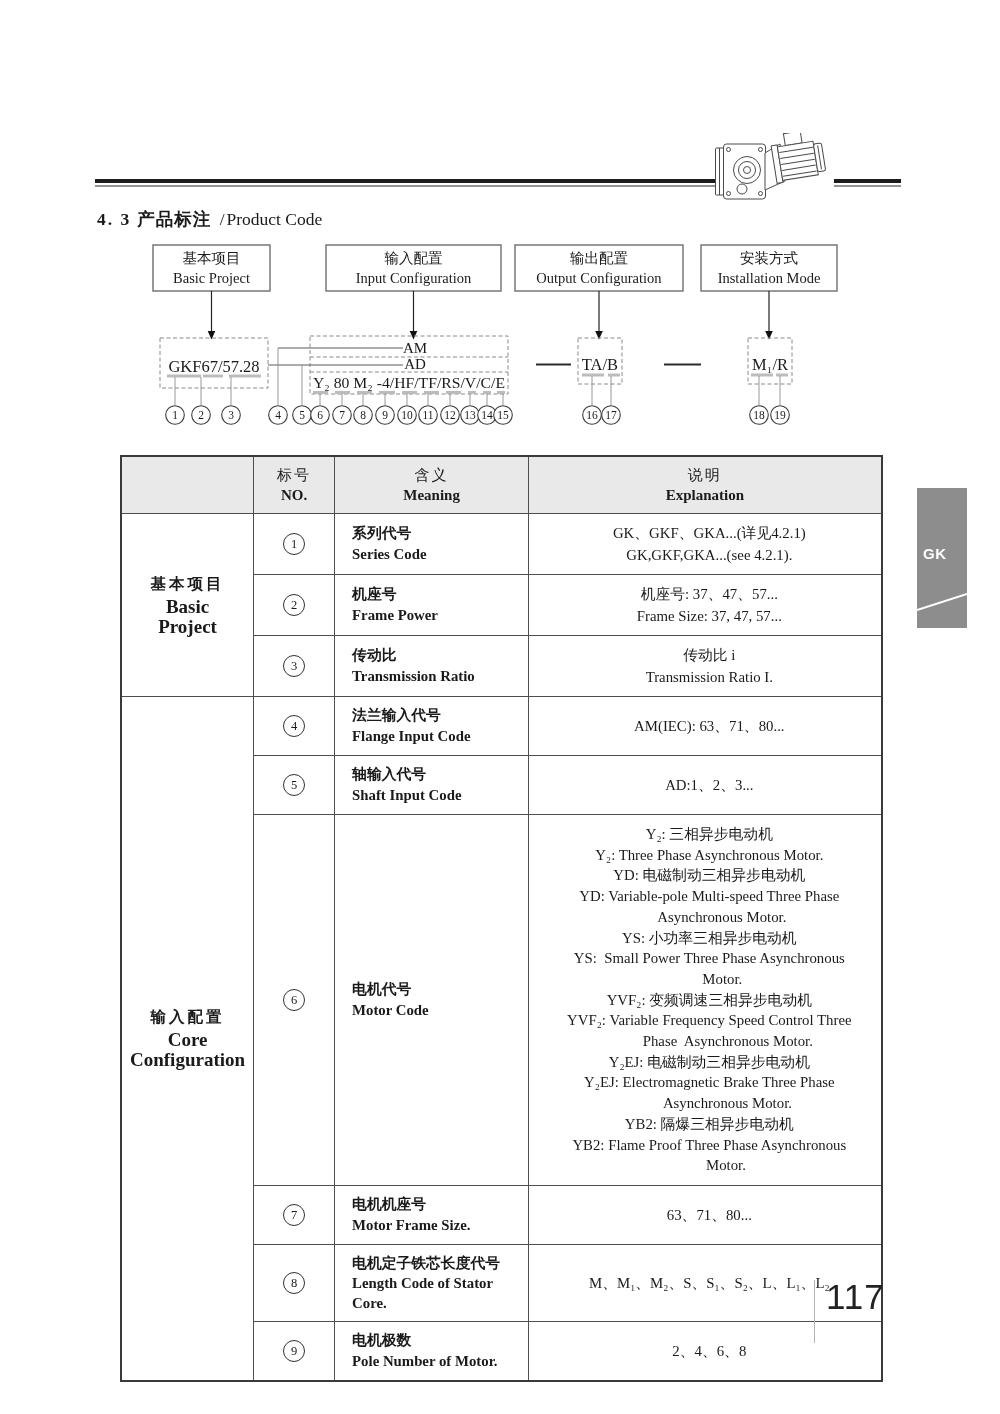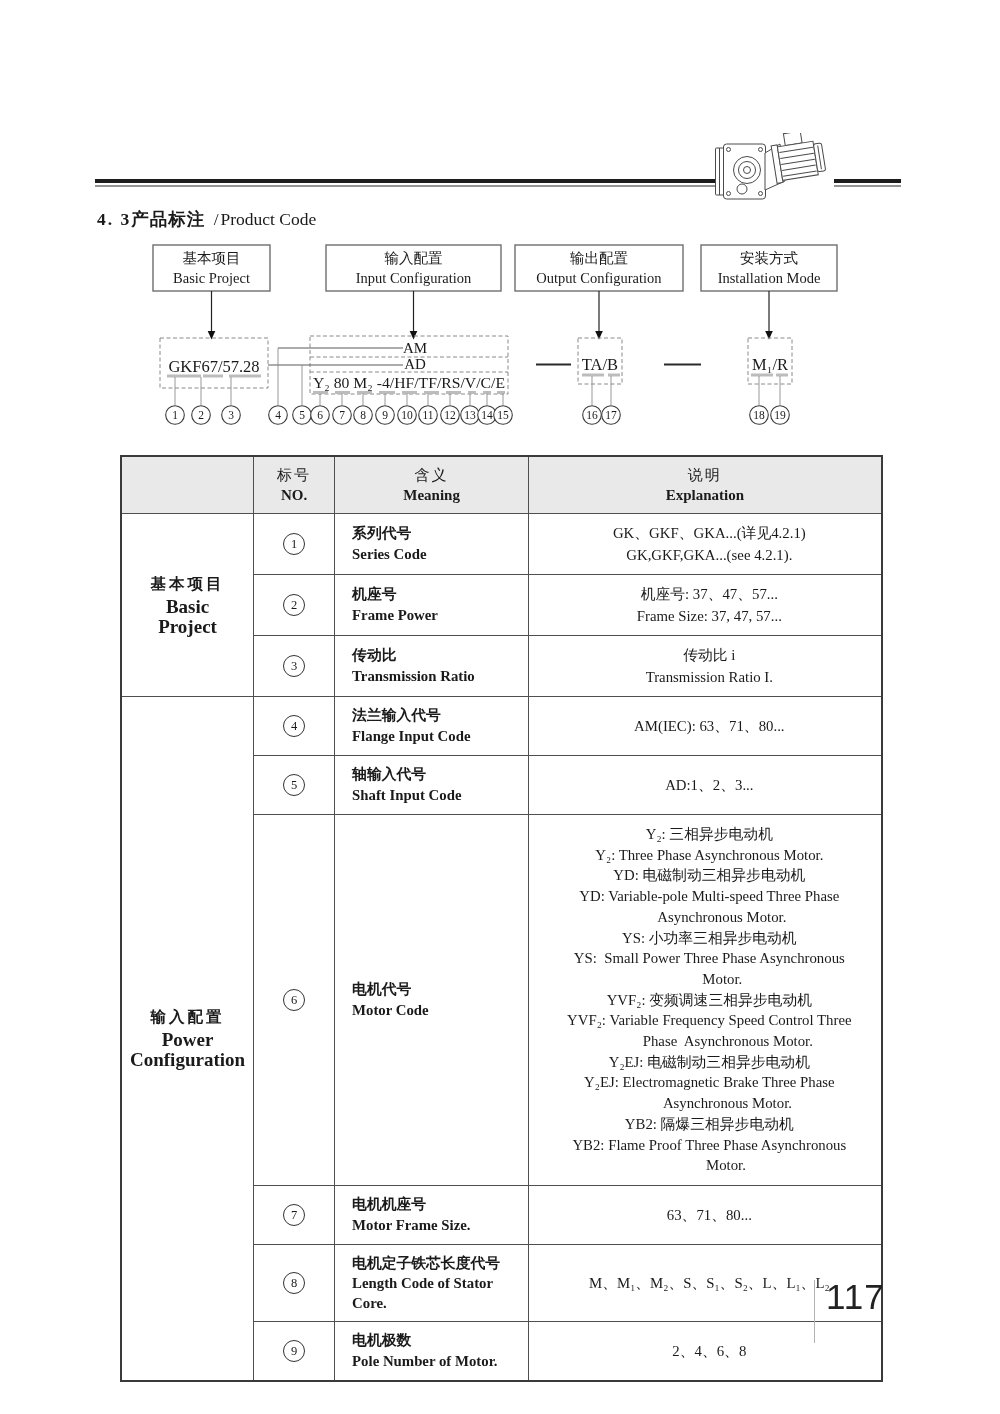--- a/index.html
+++ b/index.html
@@ -6,21 +6,21 @@
   .page {
     position:relative; width:1000px; height:1414px; background:#ffffff;
     font-family:"Liberation Serif","DejaVu Serif",serif; color:#1a1a1a; overflow:hidden;
   }
   
   .rule { position:absolute; background:#1c1c1c; height:4px; }
   .rule.thin { background:#949494; height:2px; }
   
   .title { position:absolute; left:97px; top:207px; font-size:17.5px; white-space:nowrap; }
   .title .t-num { font-weight:bold; letter-spacing:2px; }
-  .title .t-cjk { font-weight:bold; margin-left:0; letter-spacing:1px; }
+  .title .t-cjk { font-weight:bold; margin-left:6px; letter-spacing:1px; }
   .title .t-sep { margin-left:4px; }
   .title .t-en { margin-left:2px; }
   
   .diagram { position:absolute; left:90px; top:240px; }
   svg text { font-family:"Liberation Serif","DejaVu Serif",serif; fill:#1a1a1a; }
   .fbox { fill:#ffffff; stroke:#6e6e6e; stroke-width:1.4; }
   .fbox-cjk { font-size:14.5px; text-anchor:middle; }
   .fbox-en  { font-size:14.5px; text-anchor:middle; }
   .dashbox { fill:none; stroke:#8a8a8a; stroke-width:1; stroke-dasharray:4 2.5; }
   .dashline { stroke:#8a8a8a; stroke-width:1; stroke-dasharray:4 2.5; fill:none; }
@@ -355,21 +355,21 @@
             <div>
               <div class="ln">传动比 i</div>
               <div class="ln">Transmission Ratio I.</div>
             </div>
           </td>
       </tr>
       <tr style="height:45px">
         <td class="group-cell" rowspan="6">
           <span class="g-cjk">输入配置</span>
           <div class="g-en">
-              <div class="ln">Power</div>
+              <div class="ln">Core</div>
               <div class="ln">Configuration</div>
             </div>
         </td>
         <td class="no-cell"><span class="no-circle">4</span></td>
         <td class="meaning-cell">
             <div>
               <div class="ln">法兰输入代号</div>
               <div class="ln">Flange Input Code</div>
             </div>
           </td>
@@ -462,17 +462,23 @@
           </td>
         <td class="expl-cell">
             <div>
               <div class="ln">2、4、6、8</div>
             </div>
           </td>
       </tr>
     </tbody>
   </table>
 
+  <div class="gk-tab">
+    <span class="gk-label">GK</span>
+    <svg width="50" height="140" viewBox="0 0 50 140" style="position:absolute;left:0;top:0">
+      <line x1="0" y1="122" x2="50" y2="106" stroke="#ffffff" stroke-width="2"></line>
+    </svg>
+  </div>
 
   <div class="pn-rule"></div>
   <div class="page-num">117</div>
 
 </div>
 
 </body></html>

